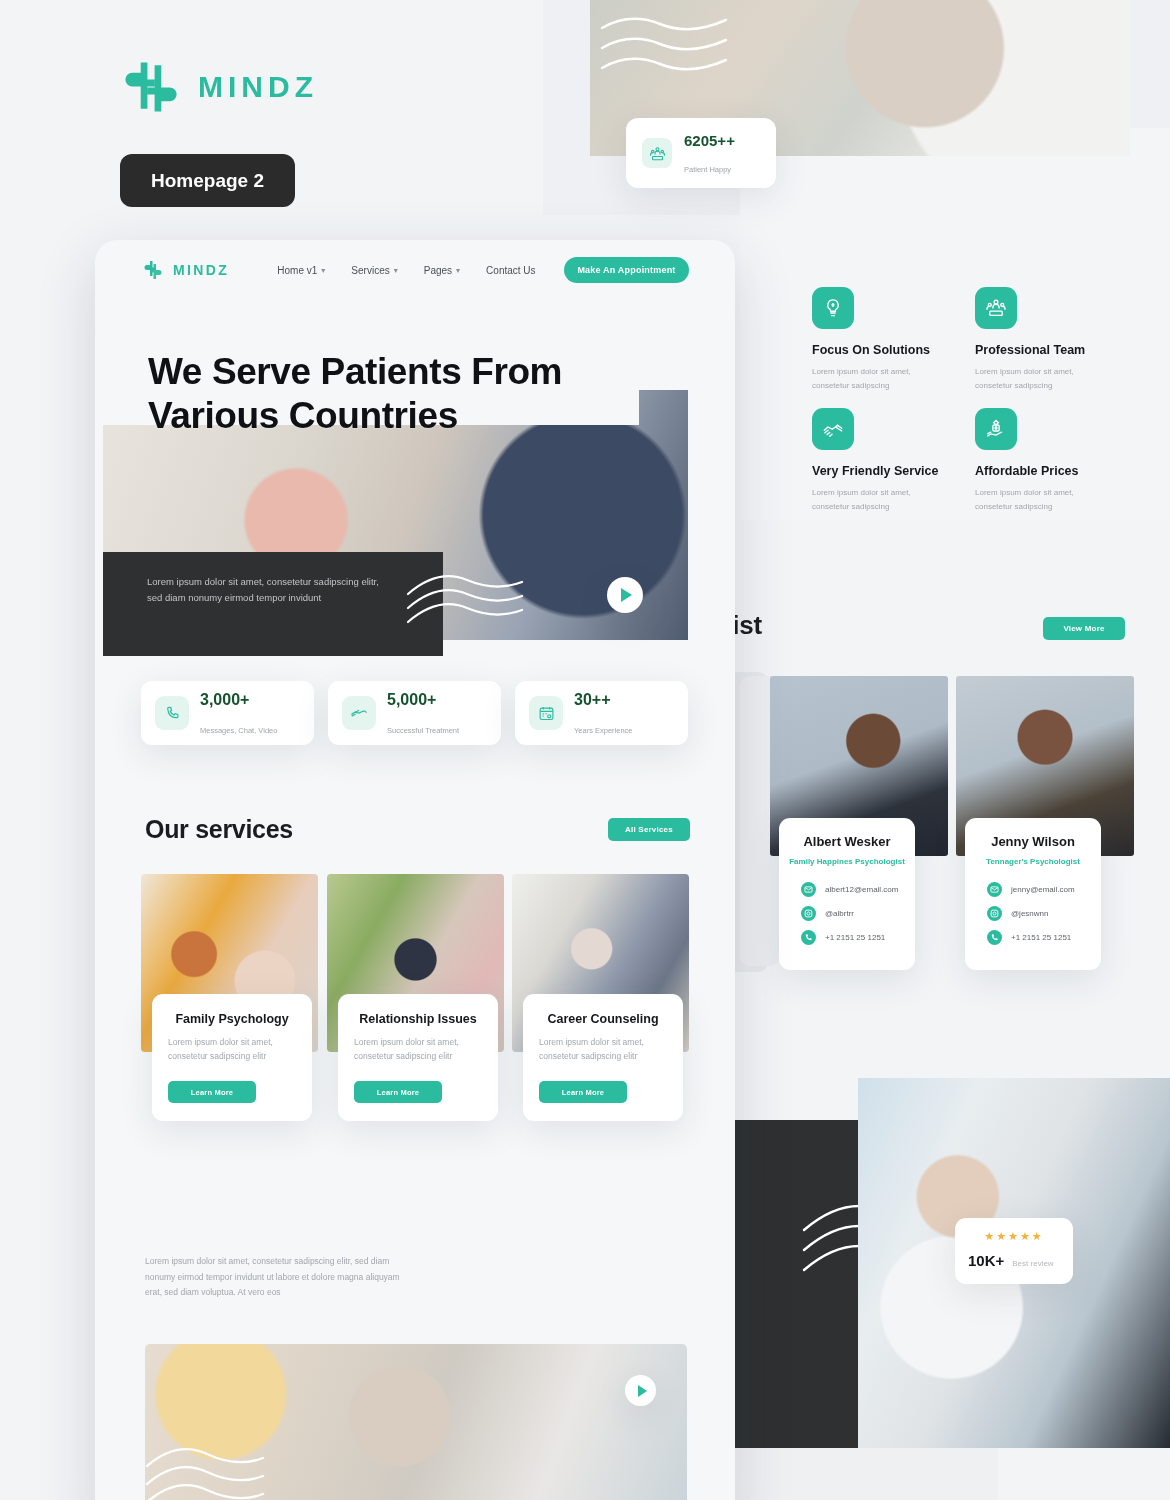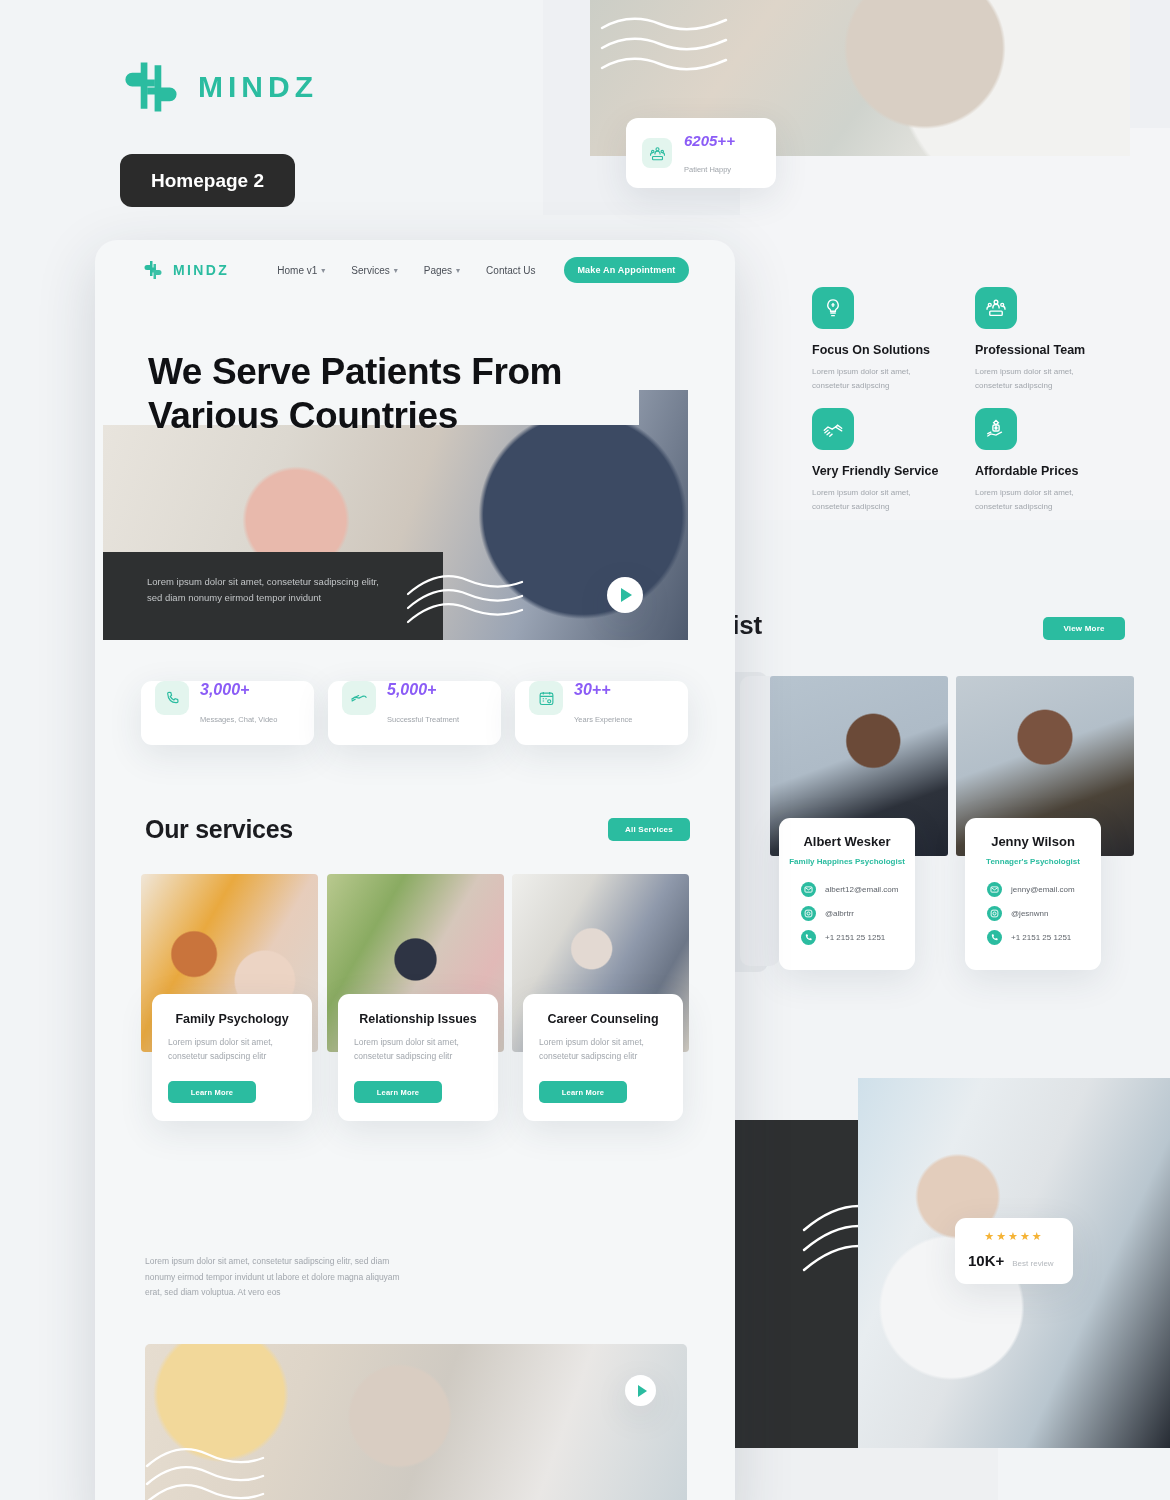--- a/index.html
+++ b/index.html
@@ -117,44 +117,44 @@
   
   #hero-title {
     left: 148px; top: 350px; width: 500px; font-size: 37px; line-height: 1.18;
     font-weight: 700; color: #101114; letter-spacing: -.4px; z-index: 6;
     text-shadow: 0 0 2px rgba(245,247,248,.95);
   }
   #hero-title .line { display: block; }
   #hero-title-bg { left: 103px; top: 341px; width: 536px; height: 84px; background: #f5f7f8; z-index: 5; }
   #hero-img { left: 103px; top: 390px; width: 585px; height: 250px; z-index: 4; }
   #hero-caption {
-    left: 103px; top: 552px; width: 340px; height: 88px; background: #2e3031;
+    left: 103px; top: 552px; width: 340px; height: 104px; background: #2e3031;
     z-index: 7; padding: 22px 0 0 44px;
   }
   #hero-caption p { font-size: 9.5px; line-height: 1.65; color: #c2c5c7; }
   #hero-play {
     left: 607px; top: 577px; width: 36px; height: 36px; border-radius: 50%;
     background: #fff; display: flex; align-items: center; justify-content: center; z-index: 8;
   }
   .play-tri {
     width: 0; height: 0; border-left: 11px solid #2bbca0;
     border-top: 7px solid transparent; border-bottom: 7px solid transparent; margin-left: 3px;
   }
 
   
   #stats { left: 141px; top: 681px; width: 548px; display: flex; gap: 14px; z-index: 8; }
   .stat-card {
     width: 173px; height: 64px; background: #fff; border-radius: 11px;
-    display: flex; gap: 11px; padding-left: 14px;
+    display: flex; align-items: center; gap: 11px; padding-left: 14px;
   }
   .stat-ico {
     width: 34px; height: 34px; border-radius: 9px; background: #e3f5ee;
     display: flex; align-items: center; justify-content: center; flex: none;
   }
-  .stat-num { font-size: 16px; font-weight: 700; color: #8b5cf6; line-height: 1.15; font-style: italic; }
+  .stat-num { font-size: 16px; font-weight: 700; color: #14532d; line-height: 1.15; }
   .stat-lbl { font-size: 7.5px; color: #a0a5ab; margin-top: 16px; }
 
   
   #svc-head { left: 145px; top: 815px; width: 545px; display: flex; align-items: center; }
   #svc-head h2 { font-size: 25px; font-weight: 700; color: #1b1c20; letter-spacing: -.3px; }
   #all-svc-btn { margin-left: auto; width: 82px; height: 23px; font-size: 8px; border-radius: 5px; }
 
   .svc-col { position: absolute; width: 177px; }
   .svc-img { width: 100%; height: 178px; border-radius: 4px; }
   .svc-card {

